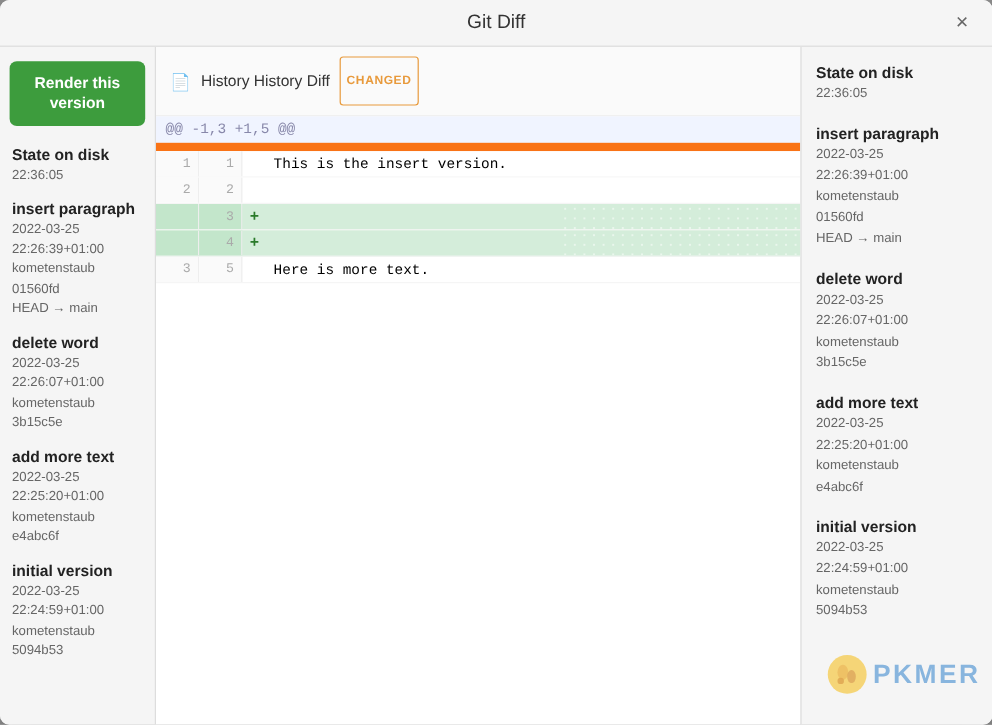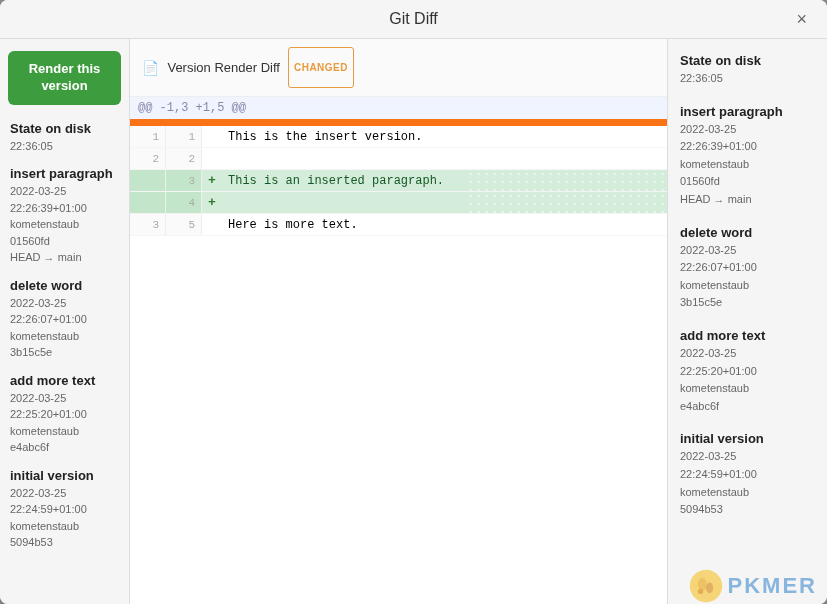--- a/index.html
+++ b/index.html
@@ -229,21 +229,21 @@
       margin-bottom: 2px;
     }
     .right-version-meta {
       font-size: 11px;
       color: #666;
       line-height: 1.6;
     }
     
     .watermark {
       position: absolute;
-      bottom: 0;
+      bottom: 24px;
       right: 10px;
       display: flex;
       align-items: center;
       gap: 4px;
       opacity: 0.7;
     }
     .pkmer-logo {
       width: 36px;
       height: 36px;
     }
@@ -313,21 +313,21 @@
             <div>22:24:59+01:00</div>
             <div>kometenstaub</div>
             <div>5094b53</div>
           </div>
         </div>
       </div>
 
       <div class="diff-area">
         <div class="diff-header">
           <span class="diff-file-icon">📄</span>
-          <span class="diff-filename">Version Render Diff</span>
+          <span class="diff-filename">History History Diff</span>
           <span class="changed-badge">CHANGED</span>
         </div>
         <div class="diff-content">
           <div class="diff-meta-line">@@ -1,3 +1,5 @@</div>
 
           <div class="diff-row normal">
             <div class="line-num">1</div>
             <div class="line-num">1</div>
             <div class="diff-sign"></div>
             <div class="diff-line-text">This is the insert version.</div>
@@ -337,21 +337,20 @@
             <div class="line-num">2</div>
             <div class="line-num">2</div>
             <div class="diff-sign"></div>
             <div class="diff-line-text"></div>
           </div>
 
           <div class="diff-row added" style="position:relative; overflow:hidden;">
             <div class="line-num" style="background:#c3e6cb;"></div>
             <div class="line-num" style="background:#c3e6cb;">3</div>
             <div class="diff-sign" style="color:#2a7a2a;">+</div>
-            <div class="diff-line-text">This is an inserted paragraph.</div>
             <div class="dots-pattern"></div>
           </div>
 
           <div class="diff-row added" style="position:relative; overflow:hidden;">
             <div class="line-num" style="background:#c3e6cb;"></div>
             <div class="line-num" style="background:#c3e6cb;">4</div>
             <div class="diff-sign" style="color:#2a7a2a;">+</div>
             <div class="diff-line-text"></div>
             <div class="dots-pattern"></div>
           </div>

